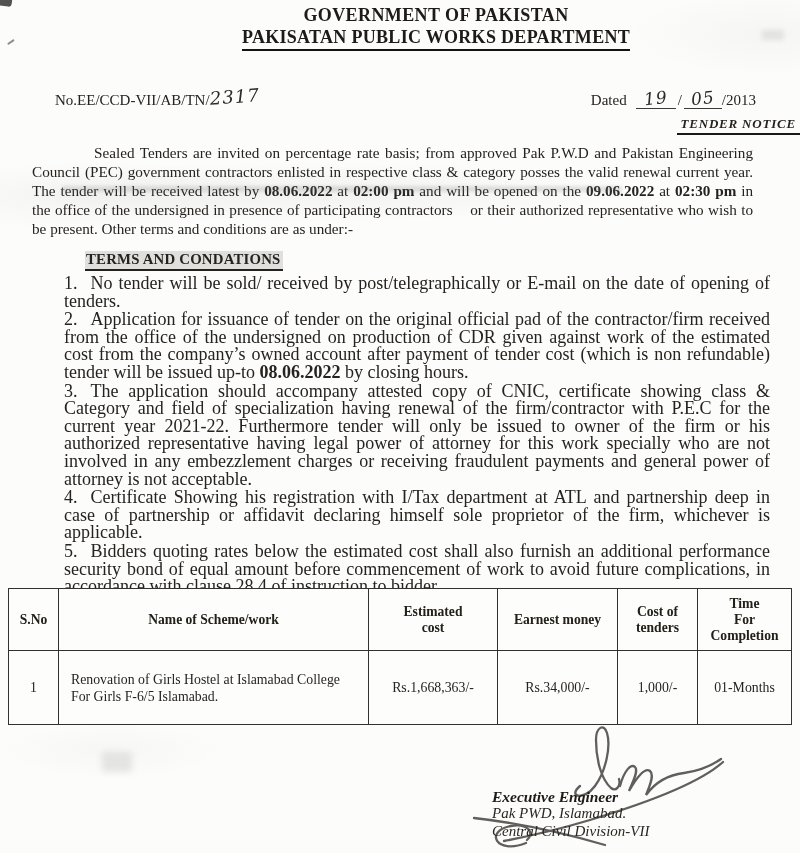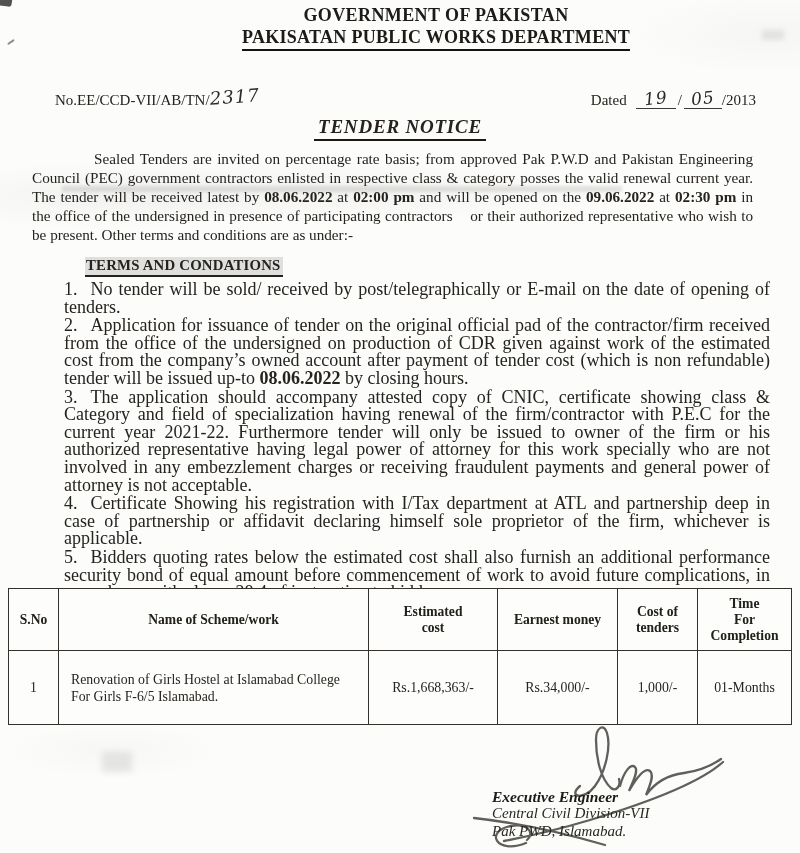--- a/index.html
+++ b/index.html
@@ -27,21 +27,21 @@
   .hand{font-family:"DejaVu Serif",serif;font-style:italic;color:#2b2a28;}
   .ref-no .hand{display:inline-block;font-size:18px;transform:rotate(-4deg) translateY(-2px);letter-spacing:1px;}
   .dated-group{display:flex;align-items:flex-end;}
   .dated-label{margin-right:9px;margin-top:31px;}
   .blank{display:inline-block;text-align:center;border-bottom:1.7px solid #3c3a36;}
   .blank.day{min-width:40px;}
   .blank.month{min-width:38px;}
   .blank .hand{display:inline-block;font-size:17px;transform:rotate(-6deg);letter-spacing:1px;}
   .dated-sep{margin:0 2px;}
   
-  .notice-title{text-align:center;margin-top:7px;font-size:19px;font-weight:bold;font-style:italic;}
+  .notice-title{text-align:right;margin-top:7px;font-size:13px;font-weight:bold;font-style:italic;}
   .notice-title span{display:inline-block;border-bottom:2.2px solid #1c1914;padding:0 4px 1px;letter-spacing:.8px;}
   
   .intro{margin:8px 47px 0 32px;text-align:justify;text-indent:62px;font-size:15.2px;line-height:19px;}
   .b{font-weight:bold;}
   
   .terms-heading{margin:13px 0 4px 85px;font-size:14.8px;font-weight:bold;}
   .terms-heading span{display:inline-block;border-bottom:2.2px solid #24211c;background:rgba(140,140,140,.26);padding:0 3px 1px 1px;letter-spacing:.2px;}
   .terms-list{margin:2px 30px 0 64px;padding:0;list-style:none;font-size:18px;line-height:17.6px;text-align:justify;}
   .terms-list li{margin:0 0 1px;}
   .terms-list .num{margin-right:13px;}
@@ -146,17 +146,17 @@
       <path d="M 112 64 C 99 75, 116 79, 127 64 C 138 49, 143 24, 139 11 C 136 1, 128 5, 128 18 C 128 37, 133 57, 143 66 C 148 70, 153 64, 151 57"></path>
       <path d="M 152 64 C 156 49, 163 41, 167 45 C 171 49, 164 61, 161 69 C 169 55, 177 45, 182 49 C 187 53, 181 65, 178 73 C 186 62, 199 53, 216 51 C 231 49, 243 44, 253 37"></path>
       <path d="M 255 40 C 233 60, 182 80, 122 98 C 92 107, 62 114, 36 119"></path>
       <path d="M 6 96 C 42 100, 92 110, 137 123"></path>
       <path d="M 58 121 C 28 133, 16 109, 43 104 C 60 101, 67 111, 59 118"></path>
     </g>
   </svg>
 
   <div class="signature">
     <div class="sig-title">Executive Engineer</div>
+    <div class="sig-line">Pak PWD, Islamabad.</div>
     <div class="sig-line">Central Civil Division-VII</div>
-    <div class="sig-line">Pak PWD, Islamabad.</div>
   </div>
 
 </div>
 
 </body></html>

